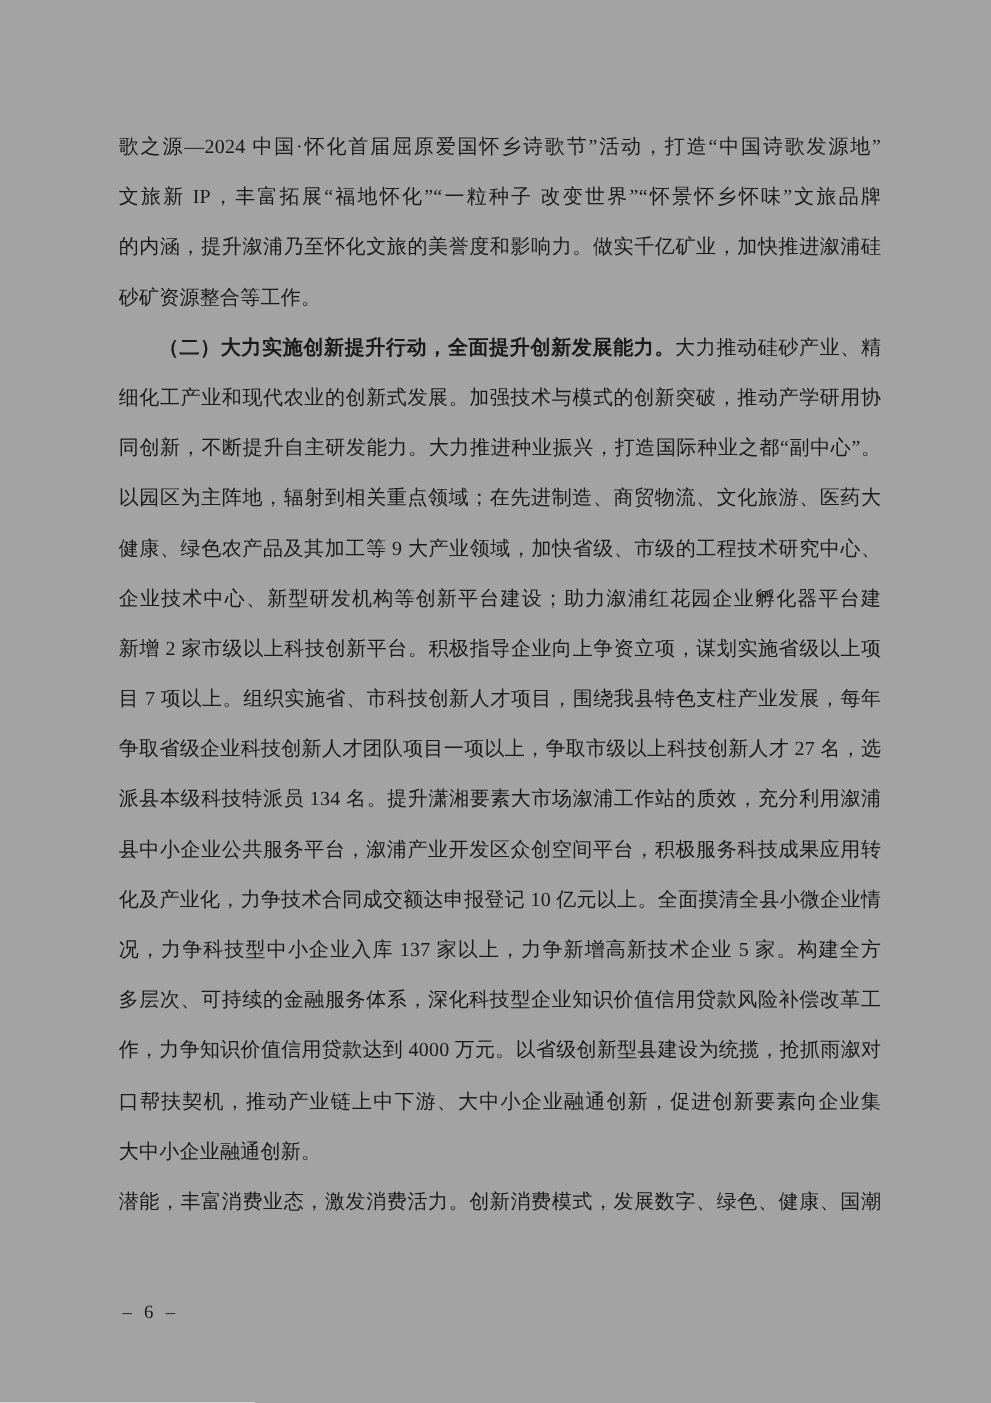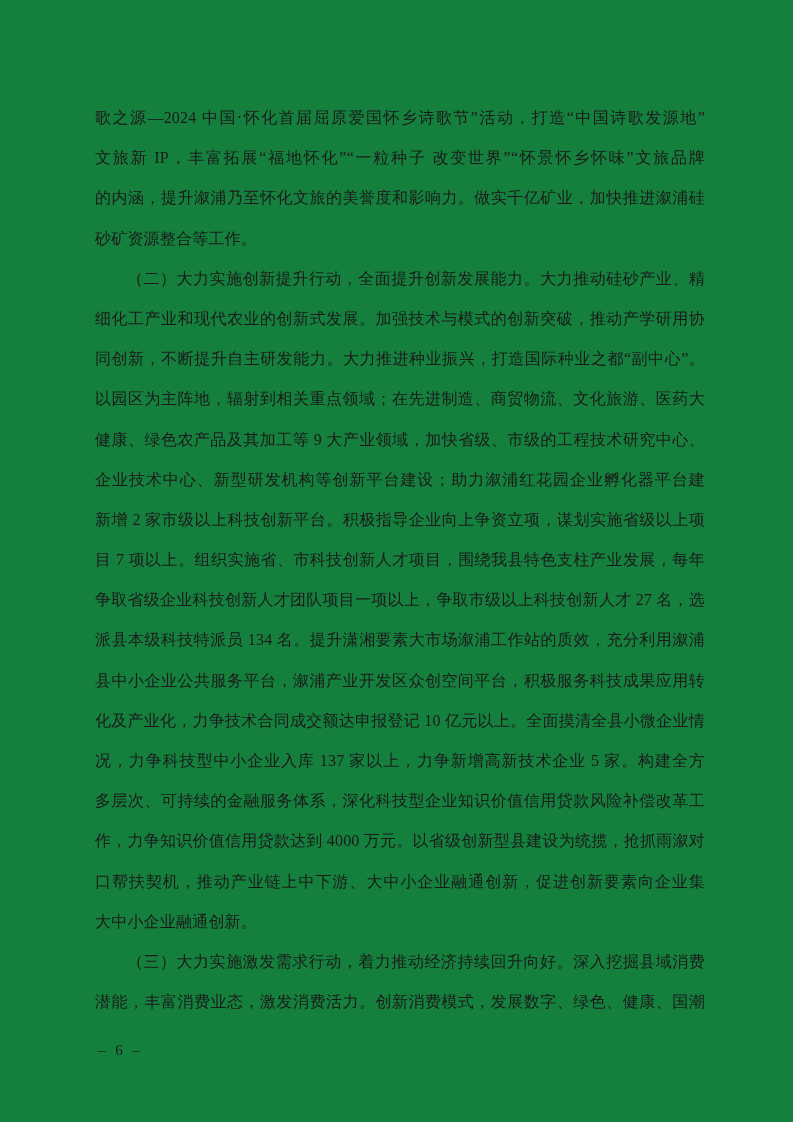--- a/index.html
+++ b/index.html
@@ -4,21 +4,21 @@
 <style>
   html, body {
     margin: 0;
     padding: 0;
     background: #ffffff;
   }
   .page {
     position: relative;
     width: 793px;
     height: 1122px;
-    background: #15803d;
+    background: #a3a3a3;
     overflow: hidden;
     font-family: "Liberation Serif", "DejaVu Serif", serif;
     color: #1a1a1a;
   }
   .doc-body {
     position: absolute;
     left: 95px;
     top: 98px;
     width: 610px;
   }
@@ -39,21 +39,21 @@
   .line.indent {
     text-indent: 2em;
   }
   .line.para-end {
     text-align-last: left;
   }
   .run {
     font-weight: 400;
   }
   .run.bold {
-    font-weight: 400;
+    font-weight: 700;
   }
   .page-footer {
     position: absolute;
     left: 98px;
     top: 1038px;
     font-size: 15px;
     line-height: 24px;
     letter-spacing: 3px;
     color: #1a1a1a;
     text-align: left;
@@ -83,18 +83,17 @@
         <div class="line"><span class="run">派县本级科技特派员 134 名。提升潇湘要素大市场溆浦工作站的质效，充分利用溆浦</span></div>
         <div class="line"><span class="run">县中小企业公共服务平台，溆浦产业开发区众创空间平台，积极服务科技成果应用转</span></div>
         <div class="line"><span class="run">化及产业化，力争技术合同成交额达申报登记 10 亿元以上。全面摸清全县小微企业情</span></div>
         <div class="line"><span class="run">况，力争科技型中小企业入库 137 家以上，力争新增高新技术企业 5 家。构建全方位、</span></div>
         <div class="line"><span class="run">多层次、可持续的金融服务体系，深化科技型企业知识价值信用贷款风险补偿改革工</span></div>
         <div class="line"><span class="run">作，力争知识价值信用贷款达到 4000 万元。以省级创新型县建设为统揽，抢抓雨溆对</span></div>
         <div class="line"><span class="run">口帮扶契机，推动产业链上中下游、大中小企业融通创新，促进创新要素向企业集聚，</span></div>
         <div class="line para-end"><span class="run">大中小企业融通创新。</span></div>
       </div>
       <div class="paragraph">
-        <div class="line indent"><span class="run bold">（三）大力实施激发需求行动，着力推动经济持续回升向好。</span><span class="run">深入挖掘县域消费</span></div>
         <div class="line"><span class="run">潜能，丰富消费业态，激发消费活力。创新消费模式，发展数字、绿色、健康、国潮</span></div>
       </div>
     </div>
   <div class="page-footer">– 6 –</div>
 </div>
 
 </body></html>

